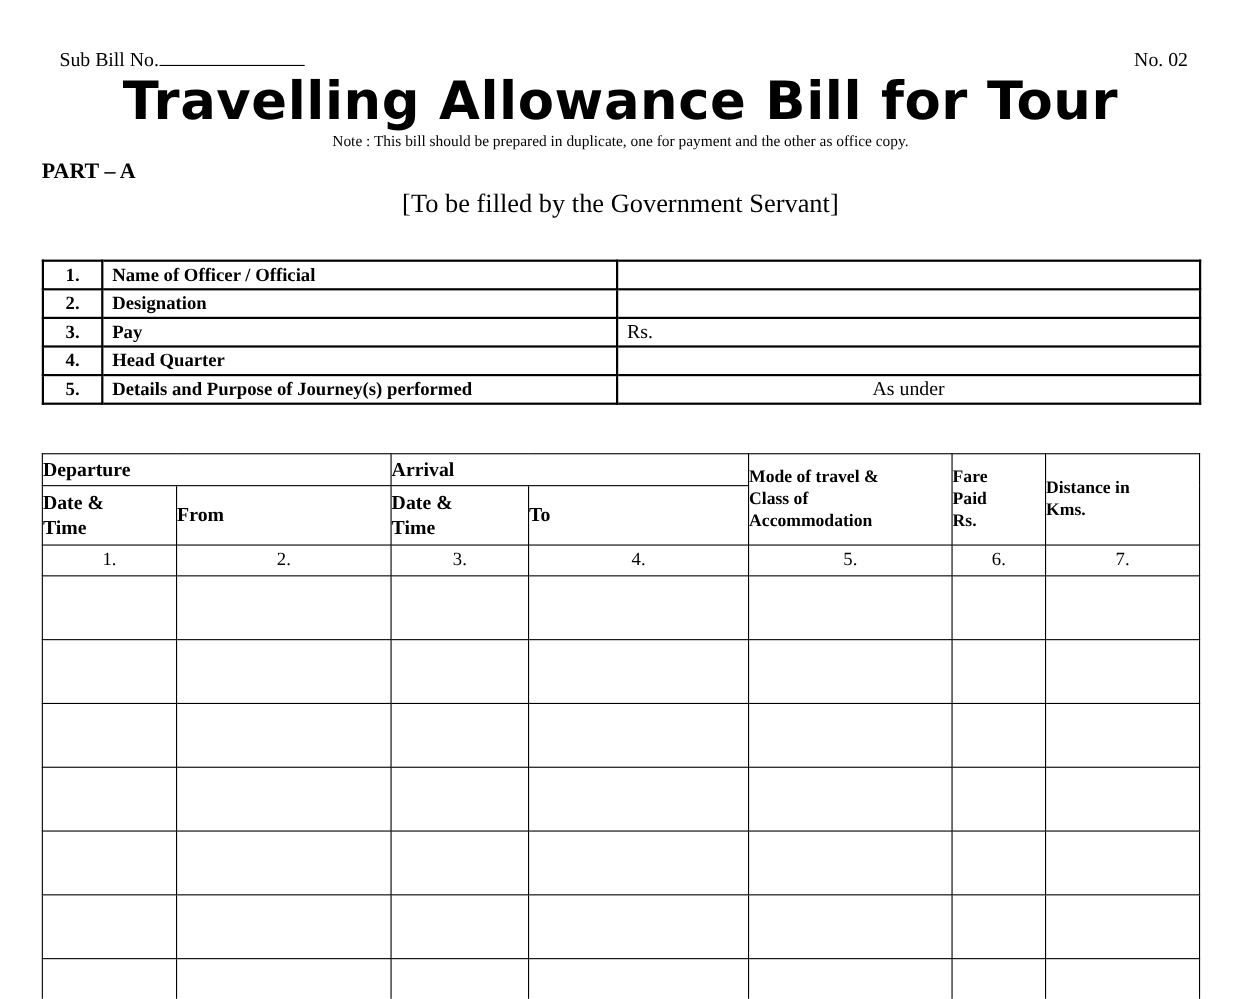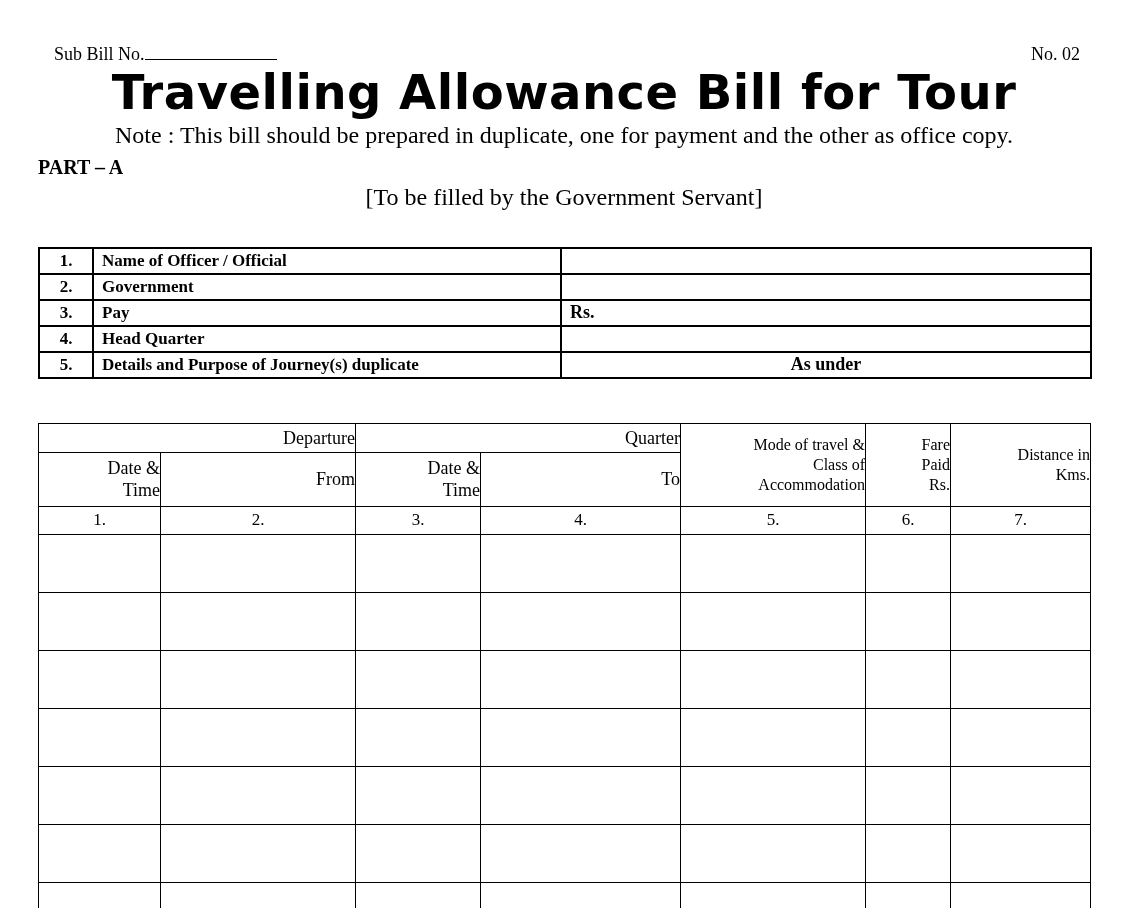--- a/index.html
+++ b/index.html
@@ -19,38 +19,38 @@
     display: inline-block; width: 132px; height: 20px;
     border-bottom: 1px solid #000; vertical-align: baseline;
   }
 
   .title {
     text-align: center;
     font-family: "DejaVu Sans", sans-serif;
     font-weight: bold; font-size: 48px; line-height: 1.08;
     margin-top: 2px; letter-spacing: 0.5px;
   }
-  .note   { text-align: center; font-size: 24px; margin-top: 3px; }
+  .note   { text-align: center; font-size: 14px; margin-top: 3px; }
   .part   { text-align: left; font-size: 20px; font-weight: bold; margin-top: 7px; }
   .fillby { text-align: center; font-size: 24px; margin-top: 5px; }
 
   table { border-collapse: collapse; table-layout: fixed; }
 
   
   .info { width: 1052px; margin-top: 36px; }
   .info td { border: 2px solid #000; height: 26px; font-size: 17px; padding: 1px 8px; vertical-align: middle; }
   .info td.sno { text-align: center; font-weight: bold; }
   .info td.lbl { font-weight: bold; }
-  .info td.val { font-size: 18px; font-weight: bold; }
+  .info td.val { font-size: 18px; font-weight: normal; }
   .info tr.center-val td.val { text-align: center; }
 
   
   .journey { width: 1052px; margin-top: 44px; }
   .journey th, .journey td { border: 1px solid #000; vertical-align: middle; }
-  .journey thead th { text-align: right; font-weight: normal; line-height: 1.25; padding-left: 19px; }
+  .journey thead th { text-align: left; font-weight: bold; line-height: 1.25; }
   .group-row th { height: 29px; font-size: 18px; }
   .sub-row th { height: 54px; font-size: 18px; }
   .merged-hdr { font-size: 16px !important; }
   .wrap { display: inline-block; }
   .w-datetime { max-width: 66px; }
   .w-mode { max-width: 130px; }
   .w-fare { max-width: 44px; }
   .w-dist { max-width: 86px; }
   .nums td { height: 28px; text-align: center; font-size: 17px; }
   .journey tbody td { height: 58px; }
@@ -79,55 +79,55 @@
         <col style="width:530px">
     </colgroup>
     <tbody>
       <tr>
         <td class="sno">1.</td>
         <td class="lbl">Name of Officer / Official</td>
         <td class="val"></td>
       </tr>
       <tr>
         <td class="sno">2.</td>
-        <td class="lbl">Government</td>
+        <td class="lbl">Designation</td>
         <td class="val"></td>
       </tr>
       <tr>
         <td class="sno">3.</td>
         <td class="lbl">Pay</td>
         <td class="val">Rs.</td>
       </tr>
       <tr>
         <td class="sno">4.</td>
         <td class="lbl">Head Quarter</td>
         <td class="val"></td>
       </tr>
       <tr class="center-val">
         <td class="sno">5.</td>
-        <td class="lbl">Details and Purpose of Journey(s) duplicate</td>
+        <td class="lbl">Details and Purpose of Journey(s) performed</td>
         <td class="val">As under</td>
       </tr>
     </tbody>
   </table>
 
   <table class="journey">
     <colgroup>
       <col style="width:122px">
         <col style="width:195px">
         <col style="width:125px">
         <col style="width:200px">
       <col style="width:185px">
         <col style="width:85px">
         <col style="width:140px">
     </colgroup>
     <thead>
       <tr class="group-row">
         <th colspan="2">Departure</th>
-        <th colspan="2">Quarter</th>
+        <th colspan="2">Arrival</th>
         <th rowspan="2" class="merged-hdr">
           <span class="wrap w-mode">Mode of travel &amp; Class of Accommodation</span>
         </th>
         <th rowspan="2" class="merged-hdr">
           <span class="wrap w-fare">Fare Paid Rs.</span>
         </th>
         <th rowspan="2" class="merged-hdr">
           <span class="wrap w-dist">Distance in Kms.</span>
         </th>
       </tr>

